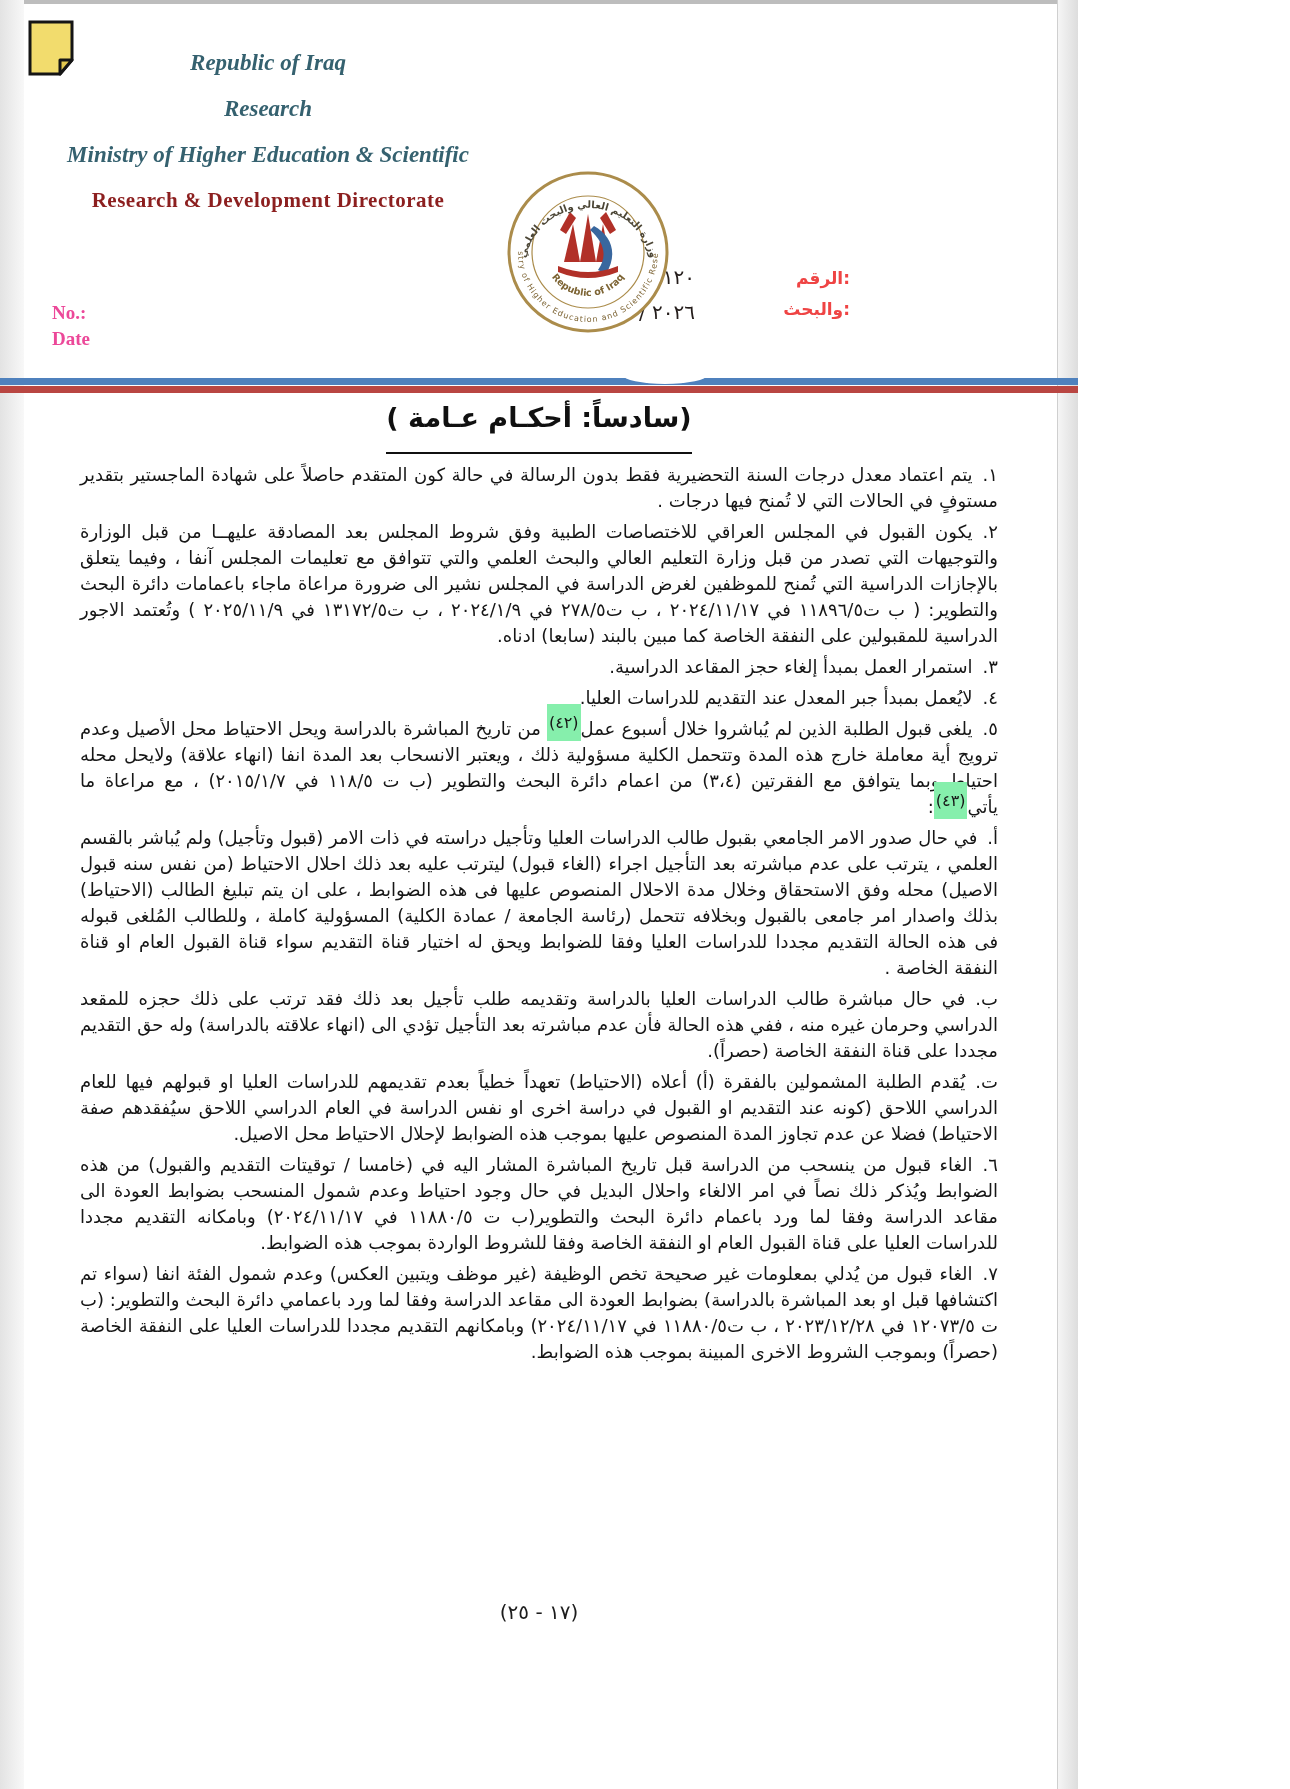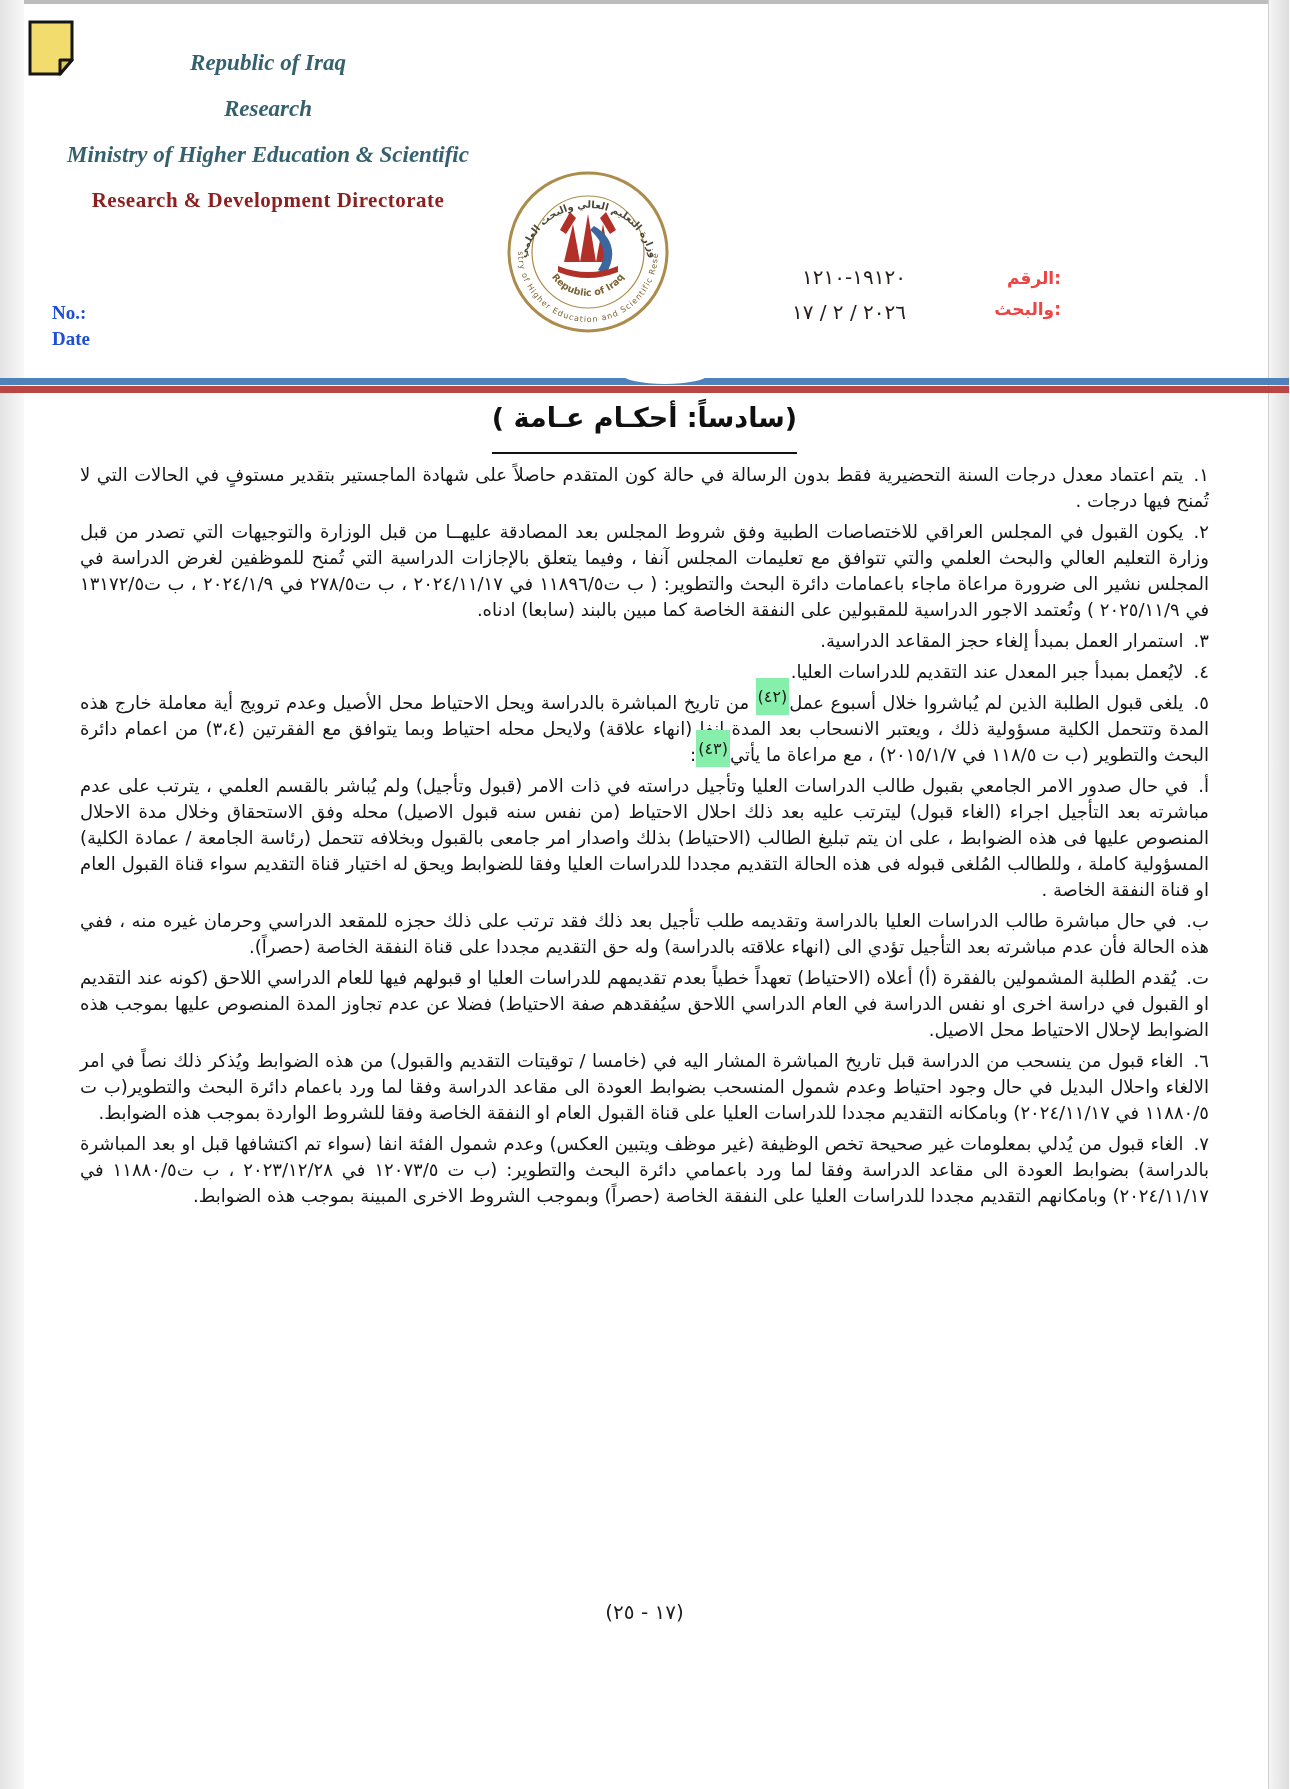--- a/index.html
+++ b/index.html
@@ -1,32 +1,32 @@
 <!DOCTYPE html>
 <html><head>
 <meta charset="utf-8">
 <style>
   html,body{margin:0;padding:0;background:#ffffff;}
-  .page{position:relative;width:1289px;height:1789px;background:#ffffff;overflow:hidden;
+  .page{position:relative;width:1078px;height:1789px;background:#ffffff;overflow:hidden;
         font-family:"DejaVu Sans",sans-serif;color:#141414;}
   
   .edge-top{position:absolute;top:0;left:0;right:0;height:4px;background:#bdbdbd;}
   .edge-left{position:absolute;top:0;left:0;bottom:0;width:24px;
              background:linear-gradient(to right,#e3e3e3,#f8f8f8);}
   .edge-right{position:absolute;top:0;right:0;bottom:0;width:20px;
               background:linear-gradient(to left,#dddddd,#f5f5f5);border-left:1px solid #cfcfcf;}
   
   .sticky{position:absolute;left:26px;top:18px;}
   
   .en-block{position:absolute;left:42px;top:40px;width:452px;text-align:center;
             font-family:"Liberation Serif",serif;color:#35616f;}
   .en-line{font-size:23px;font-weight:bold;font-style:italic;line-height:46px;}
   .en-dir{font-size:21px;font-weight:bold;color:#8c1f1f;margin-top:10px;letter-spacing:.5px;}
   .no-date{position:absolute;left:52px;top:300px;font-family:"Liberation Serif",serif;
-           font-weight:bold;font-size:19px;color:#1d4ed8;line-height:26px;text-align:left;}
+           font-weight:bold;font-size:19px;color:#ec4899;line-height:26px;text-align:left;}
   
   .ar-block{position:absolute;right:58px;top:28px;width:580px;text-align:center;color:#5d3b31;}
   .ar-c1{font-size:36px;font-weight:bold;line-height:1.3;}
   .ar-c2{font-size:40px;font-weight:bold;line-height:1.25;}
   .ar-dept{font-size:27px;font-weight:bold;color:#b03227;margin-top:6px;}
   .ar-sect{font-size:25px;font-weight:bold;color:#503c33;margin-top:8px;}
   .meta-label{position:absolute;font-size:17px;font-weight:bold;color:#ef4444;}
   .meta-value{position:absolute;font-size:20px;font-weight:normal;color:#241d1b;}
   .ltr{direction:ltr;unicode-bidi:isolate;}
   .lab-no{right:228px;top:268px;}

